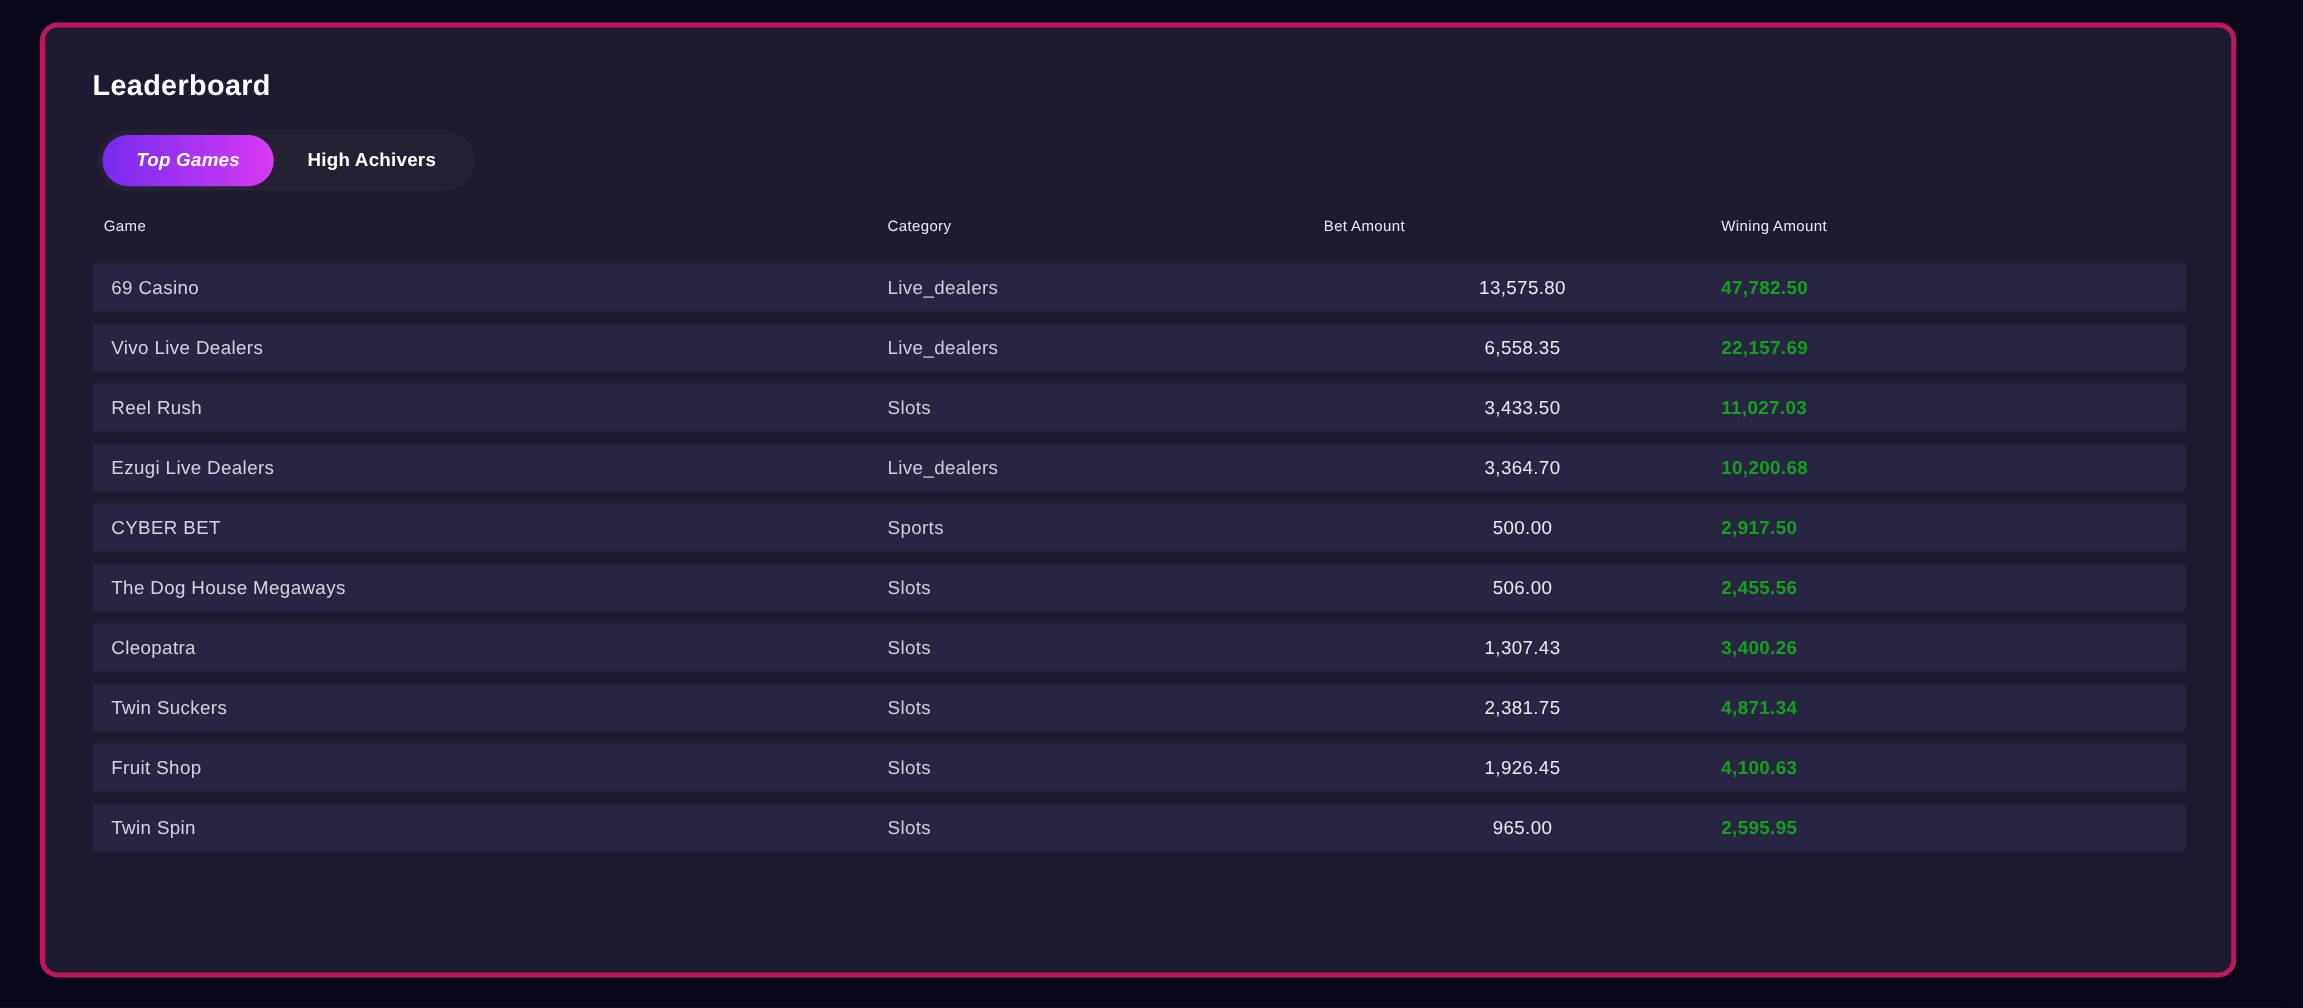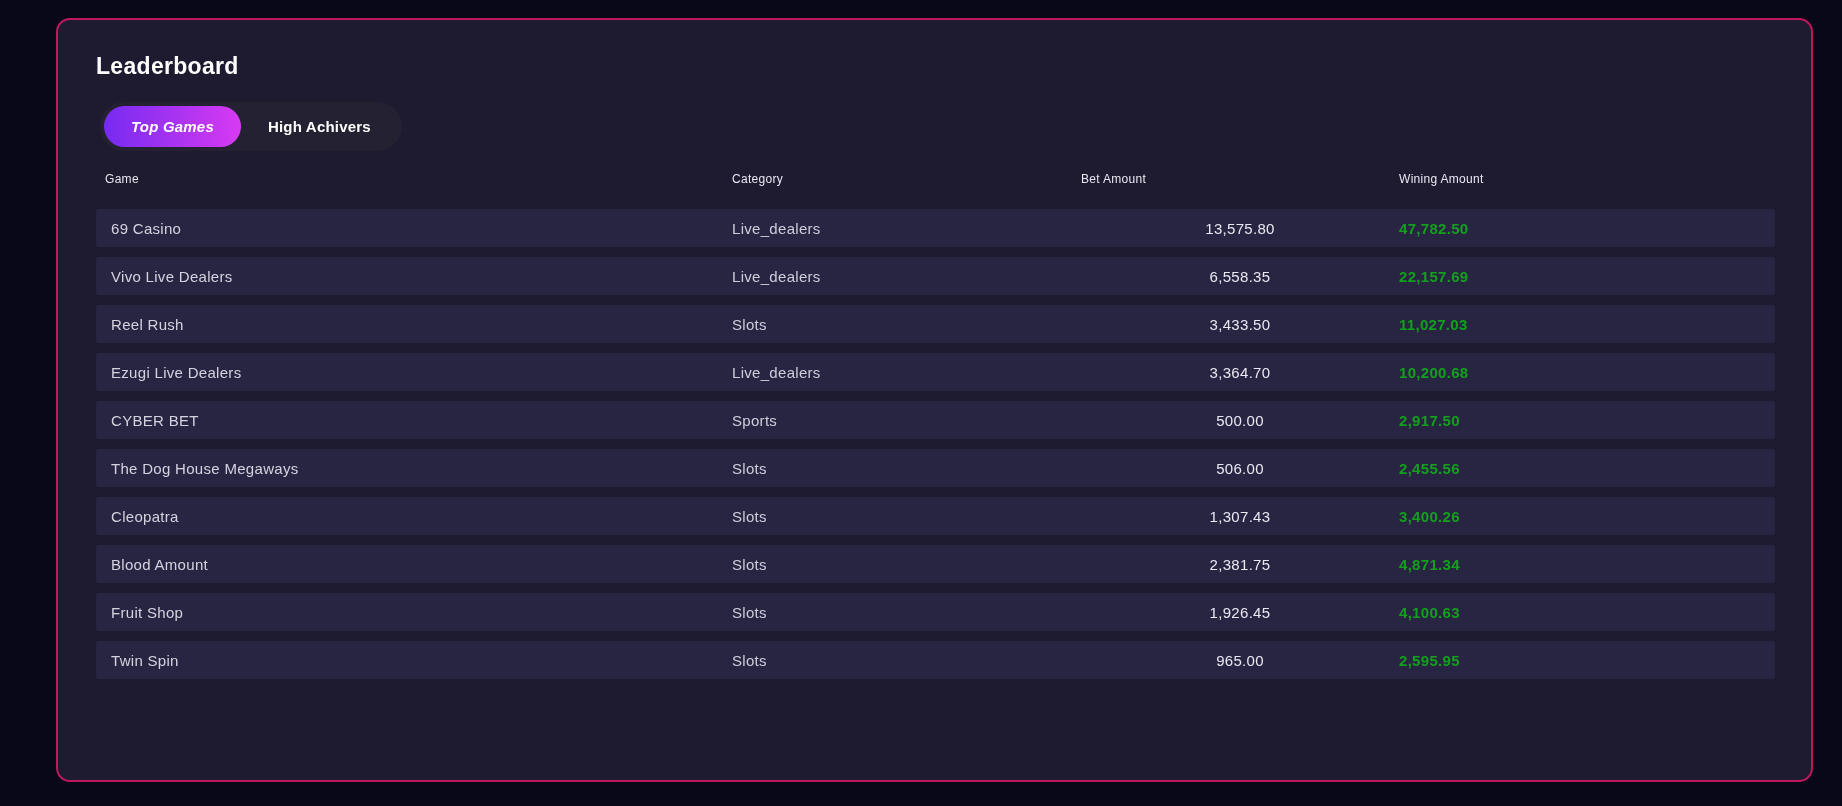--- a/index.html
+++ b/index.html
@@ -4,24 +4,24 @@
 <style>
   * { margin: 0; padding: 0; box-sizing: border-box; }
   html, body {
     width: 1842px; height: 806px;
     background: #090818;
     font-family: "Liberation Sans", "DejaVu Sans", sans-serif;
     overflow: hidden;
   }
   .card {
     position: absolute;
-    left: 56px; top: 18px;
+    left: 32px; top: 18px;
     width: 1757px; height: 764px;
     background: #1e1b30;
-    border: 2px solid #be185d;
+    border: 4px solid #be185d;
     border-radius: 14px;
     padding: 34px 36px 0 38px;
   }
   .page-title {
     color: #ffffff;
     font-size: 23px;
     font-weight: bold;
     letter-spacing: 0.3px;
     line-height: 24px;
   }
@@ -142,21 +142,21 @@
     </div>
 
     <div class="grid trow">
       <div class="cell-game">Cleopatra</div>
       <div class="cell-category">Slots</div>
       <div class="cell-bet">1,307.43</div>
       <div class="cell-win">3,400.26</div>
     </div>
 
     <div class="grid trow">
-      <div class="cell-game">Blood Amount</div>
+      <div class="cell-game">Twin Suckers</div>
       <div class="cell-category">Slots</div>
       <div class="cell-bet">2,381.75</div>
       <div class="cell-win">4,871.34</div>
     </div>
 
     <div class="grid trow">
       <div class="cell-game">Fruit Shop</div>
       <div class="cell-category">Slots</div>
       <div class="cell-bet">1,926.45</div>
       <div class="cell-win">4,100.63</div>

